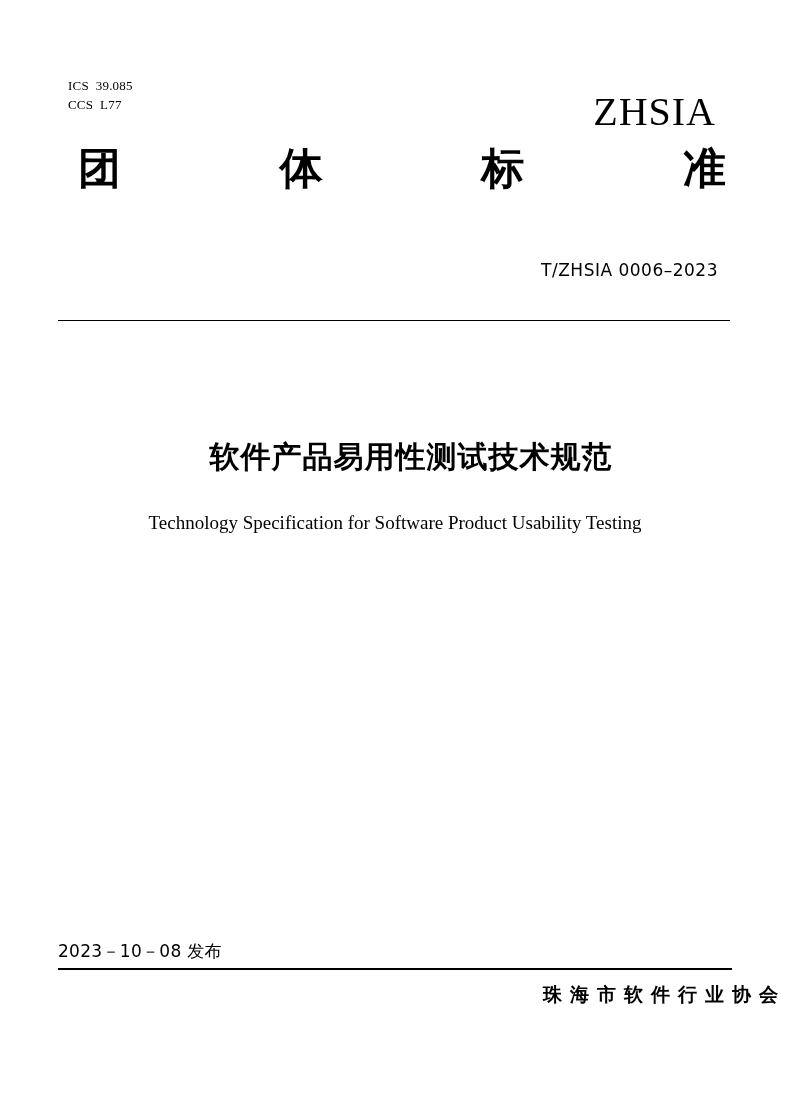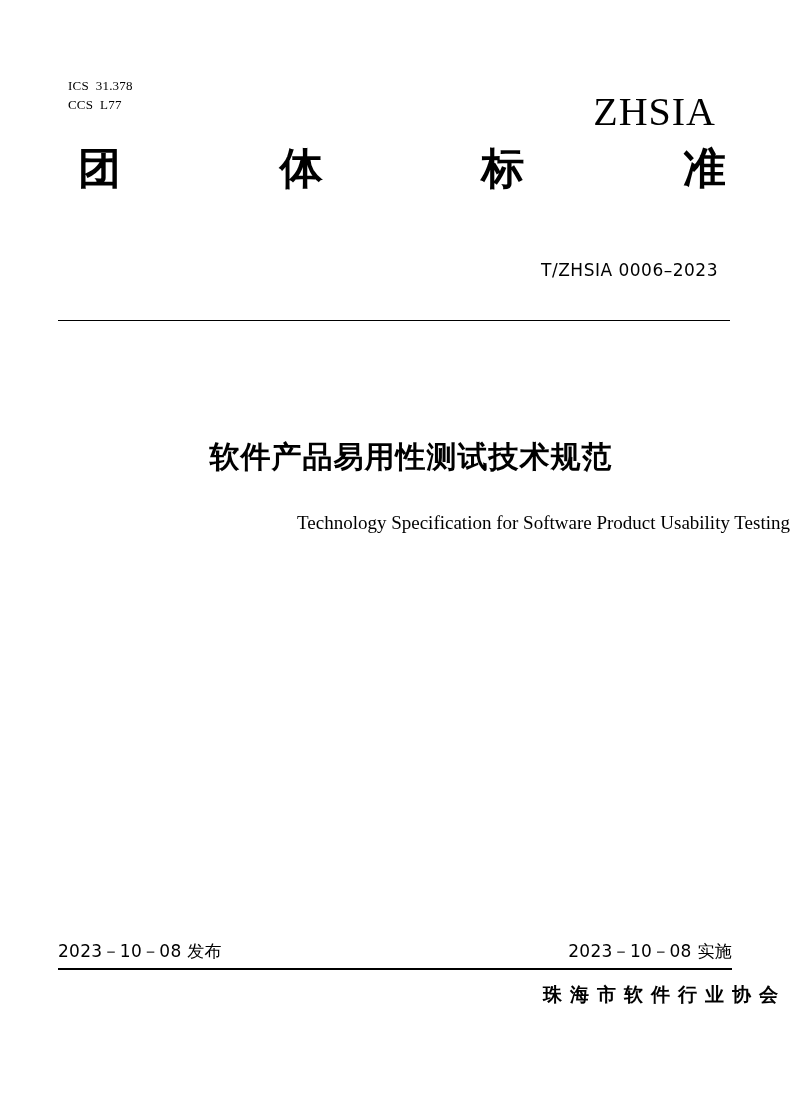--- a/index.html
+++ b/index.html
@@ -85,21 +85,21 @@
     font-family: "DejaVu Sans", sans-serif;
     font-weight: bold;
     font-size: 30px;
     letter-spacing: 1px;
   }
   .en-title {
     position: absolute;
     left: 0;
     top: 512px;
     width: 790px;
-    text-align: right;
+    text-align: center;
     font-family: "Liberation Serif", serif;
     font-size: 19px;
   }
   .footer-dates {
     position: absolute;
     left: 58px;
     top: 940px;
     width: 674px;
     display: flex;
     justify-content: space-between;
@@ -134,21 +134,21 @@
     letter-spacing: 2px;
     margin-left: 6px;
   }
 </style>
 </head>
 <body>
 
 <div class="page">
 
   <div class="ics-block">
-    <div class="ics-line">ICS  31.378</div>
+    <div class="ics-line">ICS  39.085</div>
     <div class="ics-line">CCS  L77</div>
   </div>
 
   <div class="zhsia-logo">ZHSIA</div>
 
   <div class="big-title">
     <span>团</span>
     <span>体</span>
     <span>标</span>
     <span>准</span>
@@ -156,21 +156,20 @@
 
   <div class="std-no">T/ZHSIA 0006–2023</div>
 
   <div class="rule"></div>
 
   <div class="cn-title">软件产品易用性测试技术规范</div>
   <div class="en-title">Technology Specification for Software Product Usability Testing</div>
 
   <div class="footer-dates">
     <span>2023－10－08 发布</span>
-    <span>2023－10－08 实施</span>
   </div>
   <div class="footer-rule"></div>
 
   <div class="publisher">
     <span class="org">珠海市软件行业协会</span><span class="verb">发布</span>
   </div>
 
 </div>
 
 </body></html>

